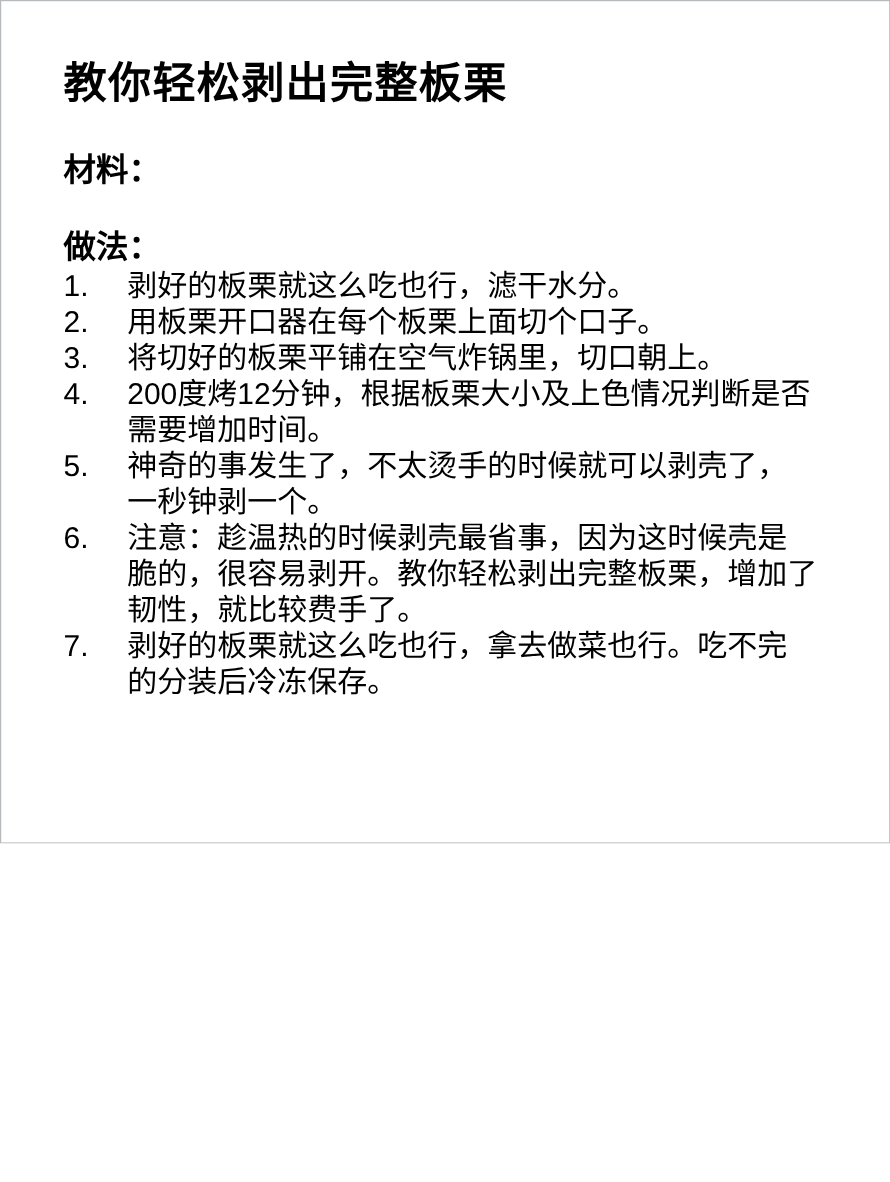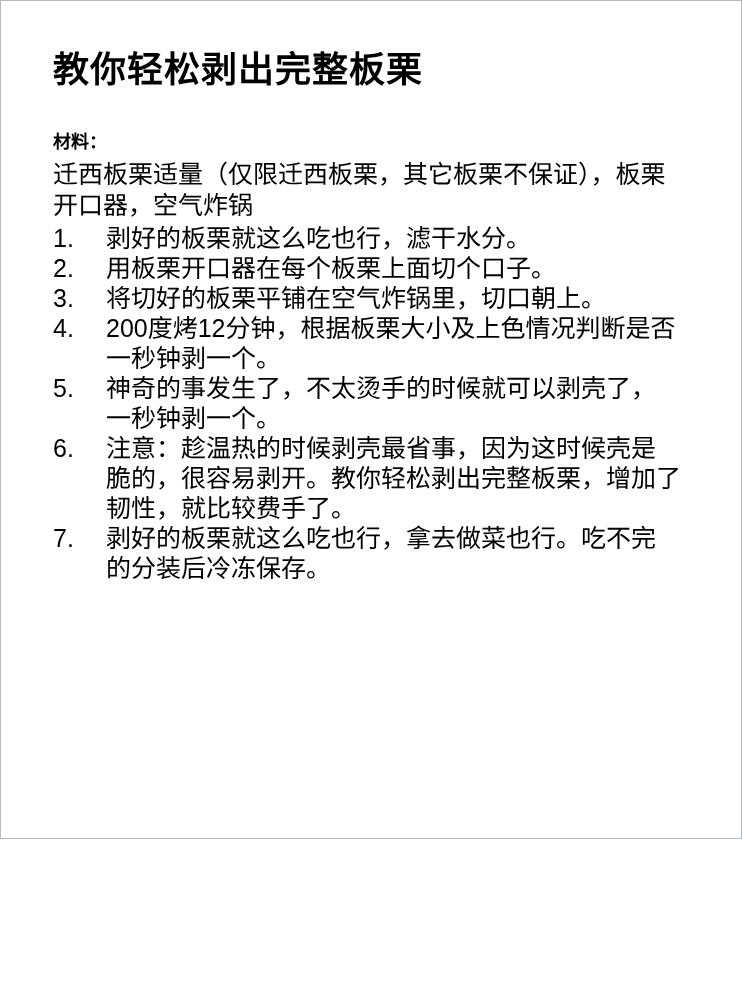--- a/index.html
+++ b/index.html
@@ -3,21 +3,21 @@
 <meta charset="utf-8">
 <style>
   html, body {
     margin: 0;
     padding: 0;
     background: #ffffff;
   }
   .page {
     position: relative;
     width: 742px;
-    height: 839px;
+    height: 703px;
     box-sizing: border-box;
     background: #ffffff;
     border: 1px solid #b6babd;
     font-family: "Liberation Sans", "DejaVu Sans", sans-serif;
     color: #000000;
     overflow: hidden;
   }
   .inner {
     padding: 50px 48px 0 52px;
   }
@@ -31,21 +31,21 @@
   .intro {
     margin: 44px 0 0 0;
     font-size: 28px;
     line-height: 32px;
     font-weight: 700;
     letter-spacing: 0.5px;
     white-space: pre-line;
   }
   .section-heading {
     margin: 38px 0 0 0;
-    font-size: 18px;
+    font-size: 27px;
     line-height: 31px;
     font-weight: 700;
   }
   .materials-body {
     margin: 1px 0 0 0;
     font-size: 25px;
     line-height: 31px;
     font-weight: 400;
     white-space: pre-line;
   }
@@ -76,41 +76,40 @@
 </head>
 <body>
 
 <div class="page">
   <div class="inner">
     <h1 class="title">教你轻松剥出完整板栗</h1>
 
 
     <h2 class="section-heading">材料：</h2>
 
-    <p class="materials-body">迁西板栗适量（仅限迁西板栗，其它板栗不保证），板栗
-开口器，空气炸锅</p>
 
+    <h2 class="section-heading steps-heading">做法：</h2>
 
     <ol class="steps" id="steps-list">
         <li class="step-row">
           <span class="step-num">1.</span>
           <span class="step-text">剥好的板栗就这么吃也行，滤干水分。</span>
         </li>
         <li class="step-row">
           <span class="step-num">2.</span>
           <span class="step-text">用板栗开口器在每个板栗上面切个口子。</span>
         </li>
         <li class="step-row">
           <span class="step-num">3.</span>
           <span class="step-text">将切好的板栗平铺在空气炸锅里，切口朝上。</span>
         </li>
         <li class="step-row">
           <span class="step-num">4.</span>
           <span class="step-text">200度烤12分钟，根据板栗大小及上色情况判断是否
-一秒钟剥一个。</span>
+需要增加时间。</span>
         </li>
         <li class="step-row">
           <span class="step-num">5.</span>
           <span class="step-text">神奇的事发生了，不太烫手的时候就可以剥壳了，
 一秒钟剥一个。</span>
         </li>
         <li class="step-row">
           <span class="step-num">6.</span>
           <span class="step-text">注意：趁温热的时候剥壳最省事，因为这时候壳是
 脆的，很容易剥开。教你轻松剥出完整板栗，增加了

